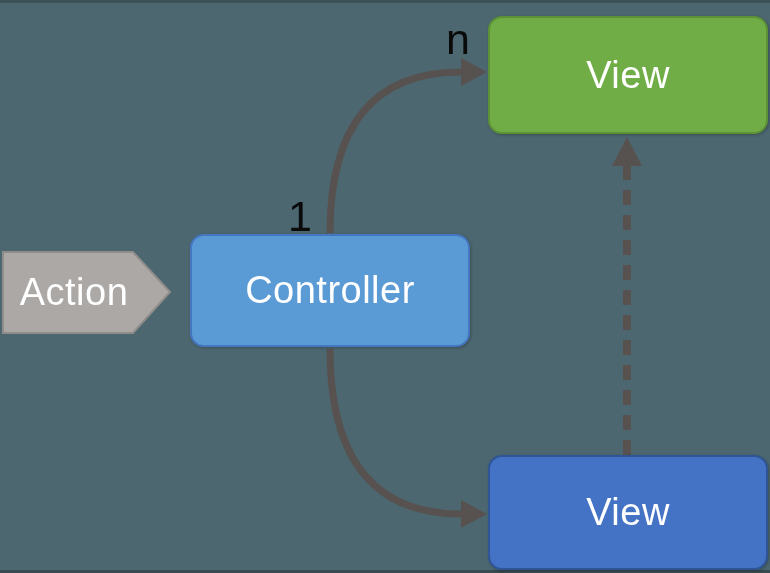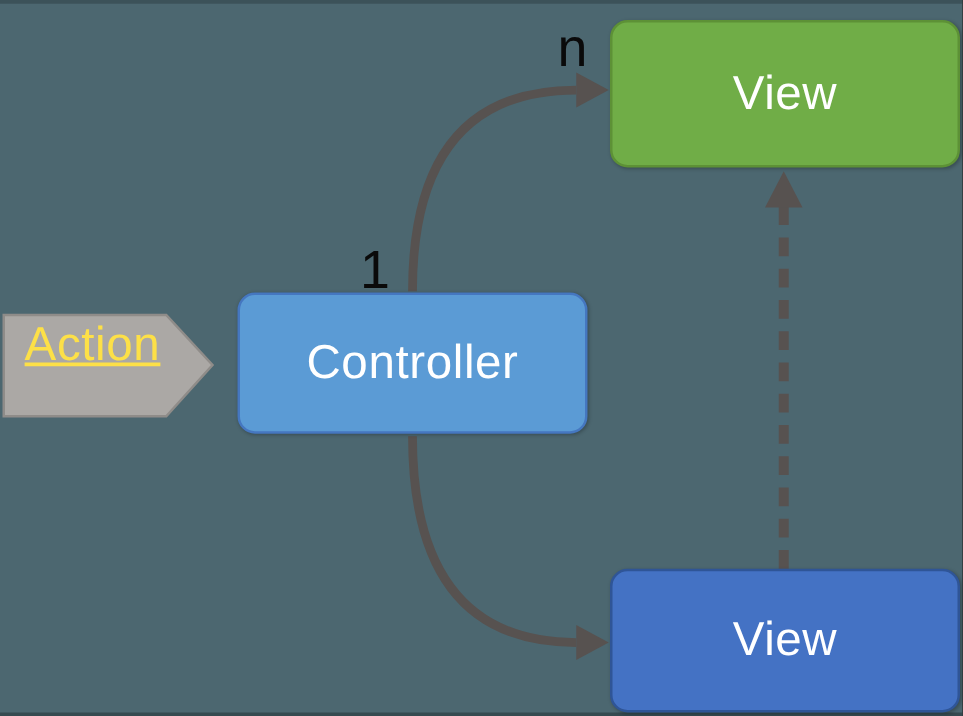--- a/index.html
+++ b/index.html
@@ -75,29 +75,28 @@
   }
   .node-model {
     left: 488px; top: 455px;
     width: 280px; height: 115px;
     background: #4472C4;
     border: 2px solid #2F5597;
   }
   .action-label {
     position: absolute;
     z-index: 2;
-    left: 8px; top: 236px;
+    left: 8px; top: 252px;
     width: 132px; height: 81px;
     display: flex;
     align-items: center;
     justify-content: center;
-    color: #fde047;
+    color: #ffffff;
     font-size: 38px;
     letter-spacing: 0.5px;
-    text-decoration: underline;
   }
   .mult {
     position: absolute;
     z-index: 2;
     color: #0a0a0a;
     font-size: 43px;
     line-height: 1;
   }
   .mult-1 { left: 288px; top: 195px; }
   .mult-n { left: 446px; top: 18px; }

